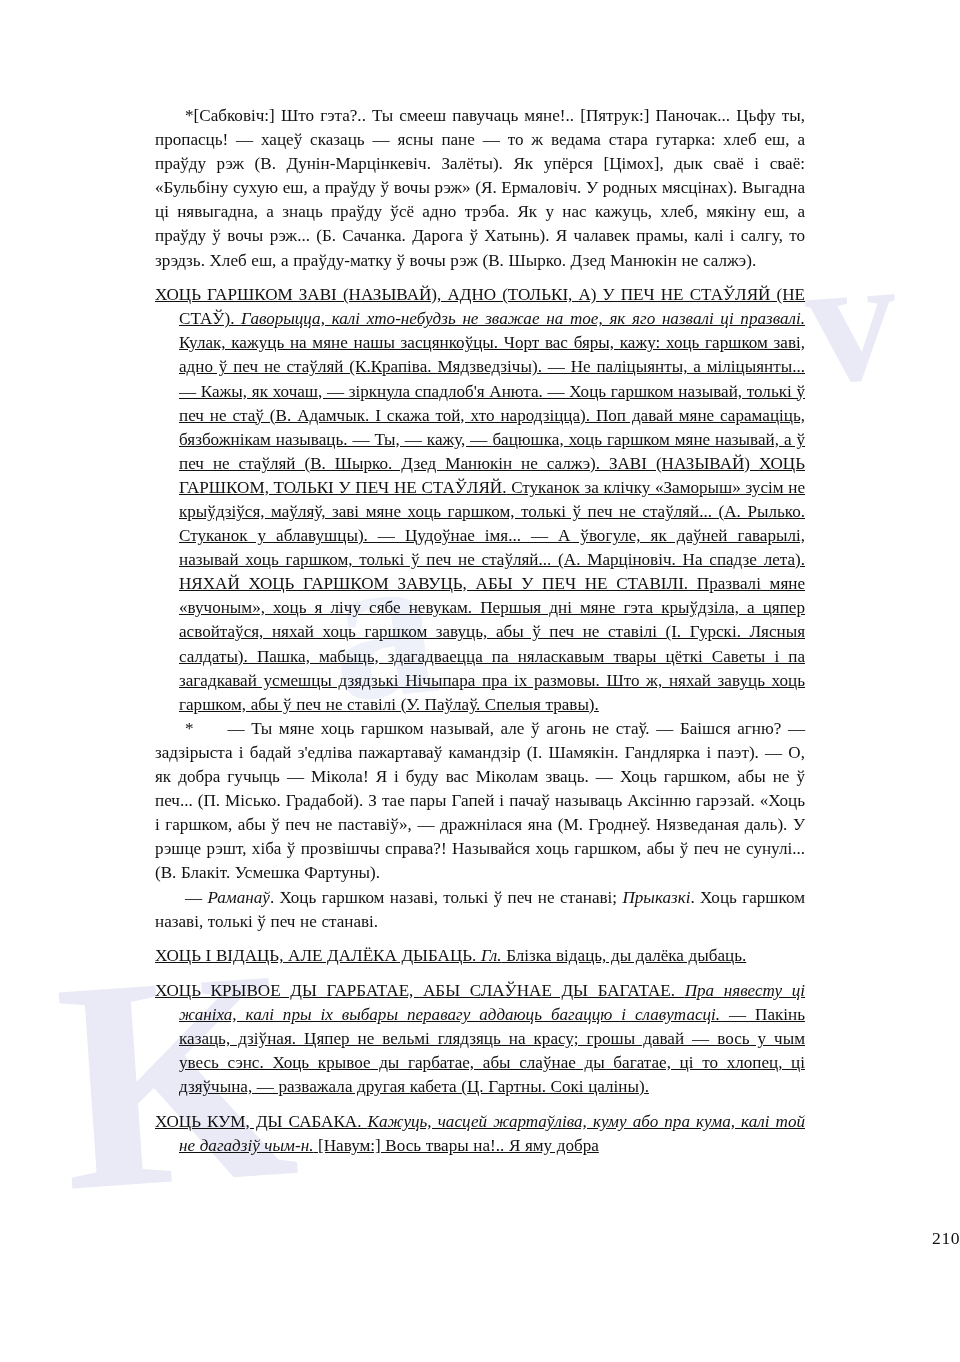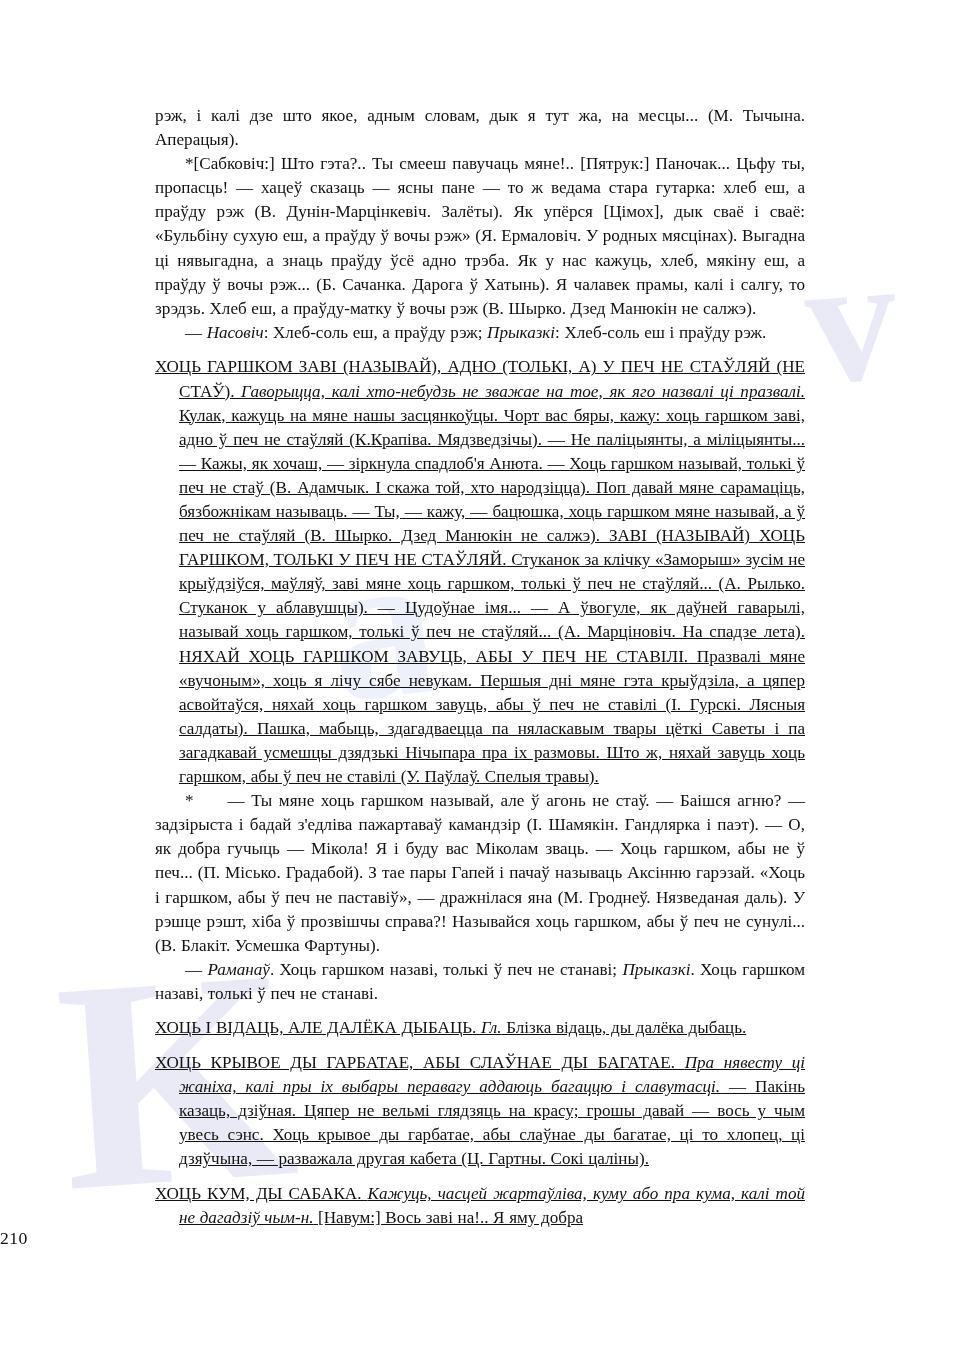--- a/index.html
+++ b/index.html
@@ -94,53 +94,51 @@
   em, .it {
     font-style: italic;
   }
 
   
   .folio {
     position: absolute;
     left: 0;
     right: 0;
     top: 1228px;
-    text-align: left;
+    text-align: right;
     font-size: 17.6px;
     letter-spacing: 0.5px;
     z-index: 2;
   }
 </style>
 </head>
 <body>
 
 <div class="watermark-layer">
   <span class="wm wm-a">K</span>
   <span class="wm wm-b">v</span>
   <span class="wm wm-c">a</span>
 </div>
 
 <div class="page">
   <div class="col">
 
-    <p class="flush">рэж, і калі дзе што якое, адным словам, дык я тут жа, на месцы... (М. Тычына. Аперацыя).</p>
 
     <p class="ind">*[Сабковіч:] Што гэта?.. Ты смееш павучаць мяне!.. [Пятрук:] Паночак... Цьфу ты, пропасць! — хацеў сказаць — ясны пане — то ж ведама стара гутарка: хлеб еш, а праўду рэж (В. Дунін-Марцінкевіч. Залёты). Як упёрся [Цімох], дык сваё і сваё: «Бульбіну сухую еш, а праўду ў вочы рэж» (Я. Ермаловіч. У родных мясцінах). Выгадна ці нявыгадна, а знаць праўду ўсё адно трэба. Як у нас кажуць, хлеб, мякіну еш, а праўду ў вочы рэж... (Б. Сачанка. Дарога ў Хатынь). Я чалавек прамы, калі і салгу, то зрэдзь. Хлеб еш, а праўду-матку ў вочы рэж (В. Шырко. Дзед Манюкін не салжэ).</p>
 
-    <p class="ind"><span>— </span><em>Насовіч</em><span>: Хлеб-соль еш, а праўду рэж; </span><em>Прыказкі</em><span>: Хлеб-соль еш і праўду рэж.</span></p>
 
     <p class="entry"><span class="hw">ХОЦЬ ГАРШКОМ ЗАВІ (НАЗЫВАЙ), АДНО (ТОЛЬКІ, А) У ПЕЧ НЕ СТАЎЛЯЙ (НЕ СТАЎ). </span><em>Гаворыцца, калі хто-небудзь не зважае на тое, як яго назвалі ці празвалі.</em><span> Кулак, кажуць на мяне нашы засцянкоўцы. Чорт вас бяры, кажу: хоць гаршком заві, адно ў печ не стаўляй (К.Крапіва. Мядзведзічы). — Не паліцыянты, а міліцыянты... — Кажы, як хочаш, — зіркнула спадлоб'я Анюта. — Хоць гаршком называй, толькі ў печ не стаў (В. Адамчык. І скажа той, хто народзіцца). Поп давай мяне сарамаціць, бязбожнікам называць. — Ты, — кажу, — бацюшка, хоць гаршком мяне называй, а ў печ не стаўляй (В. Шырко. Дзед Манюкін не салжэ). </span><span class="hw">ЗАВІ (НАЗЫВАЙ) ХОЦЬ ГАРШКОМ, ТОЛЬКІ У ПЕЧ НЕ СТАЎЛЯЙ.</span><span> Стуканок за клічку «Заморыш» зусім не крыўдзіўся, маўляў, заві мяне хоць гаршком, толькі ў печ не стаўляй... (А. Рылько. Стуканок у аблавушцы). — Цудоўнае імя... — А ўвогуле, як даўней гаварылі, называй хоць гаршком, толькі ў печ не стаўляй... (А. Марціновіч. На спадзе лета). </span><span class="hw">НЯХАЙ ХОЦЬ ГАРШКОМ ЗАВУЦЬ, АБЫ У ПЕЧ НЕ СТАВІЛІ.</span><span> Празвалі мяне «вучоным», хоць я лічу сябе невукам. Першыя дні мяне гэта крыўдзіла, а цяпер асвойтаўся, няхай хоць гаршком завуць, абы ў печ не ставілі (І. Гурскі. Лясныя салдаты). Пашка, мабыць, здагадваецца па няласкавым твары цёткі Саветы і па загадкавай усмешцы дзядзькі Нічыпара пра іх размовы. Што ж, няхай завуць хоць гаршком, абы ў печ не ставілі (У. Паўлаў. Спелыя травы).</span></p>
 
     <p class="ind gap"><span>*</span><span style="display:inline-block;width:34px"></span><span>— Ты мяне хоць гаршком называй, але ў агонь не стаў. — Баішся агню? — задзірыста і бадай з'едліва пажартаваў камандзір (І. Шамякін. Гандлярка і паэт). — О, як добра гучыць — Мікола! Я і буду вас Міколам зваць. — Хоць гаршком, абы не ў печ... (П. Місько. Градабой). З тае пары Гапей і пачаў называць Аксінню гарэзай. «Хоць і гаршком, абы ў печ не паставіў», — дражнілася яна (М. Гроднеў. Нязведаная даль). У рэшце рэшт, хіба ў прозвішчы справа?! Называйся хоць гаршком, абы ў печ не сунулі... (В. Блакіт. Усмешка Фартуны).</span></p>
 
     <p class="ind"><span>— </span><em>Раманаў</em><span>. Хоць гаршком назаві, толькі ў печ не станаві; </span><em>Прыказкі</em><span>. Хоць гаршком назаві, толькі ў печ не станаві.</span></p>
 
     <p class="entry"><span class="hw">ХОЦЬ І ВІДАЦЬ, АЛЕ ДАЛЁКА ДЫБАЦЬ. </span><em>Гл.</em><span> Блізка відаць, ды далёка дыбаць.</span></p>
 
     <p class="entry"><span class="hw">ХОЦЬ КРЫВОЕ ДЫ ГАРБАТАЕ, АБЫ СЛАЎНАЕ ДЫ БАГАТАЕ. </span><em>Пра нявесту ці жаніха, калі пры іх выбары перавагу аддаюць багаццю і славутасці.</em><span> — Пакінь казаць, дзіўная. Цяпер не вельмі глядзяць на красу; грошы давай — вось у чым увесь сэнс. Хоць крывое ды гарбатае, абы слаўнае ды багатае, ці то хлопец, ці дзяўчына, — разважала другая кабета (Ц. Гартны. Сокі цаліны).</span></p>
 
 
-    <p class="entry"><span class="hw">ХОЦЬ КУМ, ДЫ САБАКА. </span><em>Кажуць, часцей жартаўліва, куму або пра кума, калі той не дагадзіў чым-н.</em><span> [Навум:] Вось заві на!.. Я яму добра</span></p>
+    <p class="entry"><span class="hw">ХОЦЬ КУМ, ДЫ САБАКА. </span><em>Кажуць, часцей жартаўліва, куму або пра кума, калі той не дагадзіў чым-н.</em><span> [Навум:] Вось твары на!.. Я яму добра</span></p>
 
   </div>
 </div>
 
 <div class="folio">210</div>
 
 </body></html>

